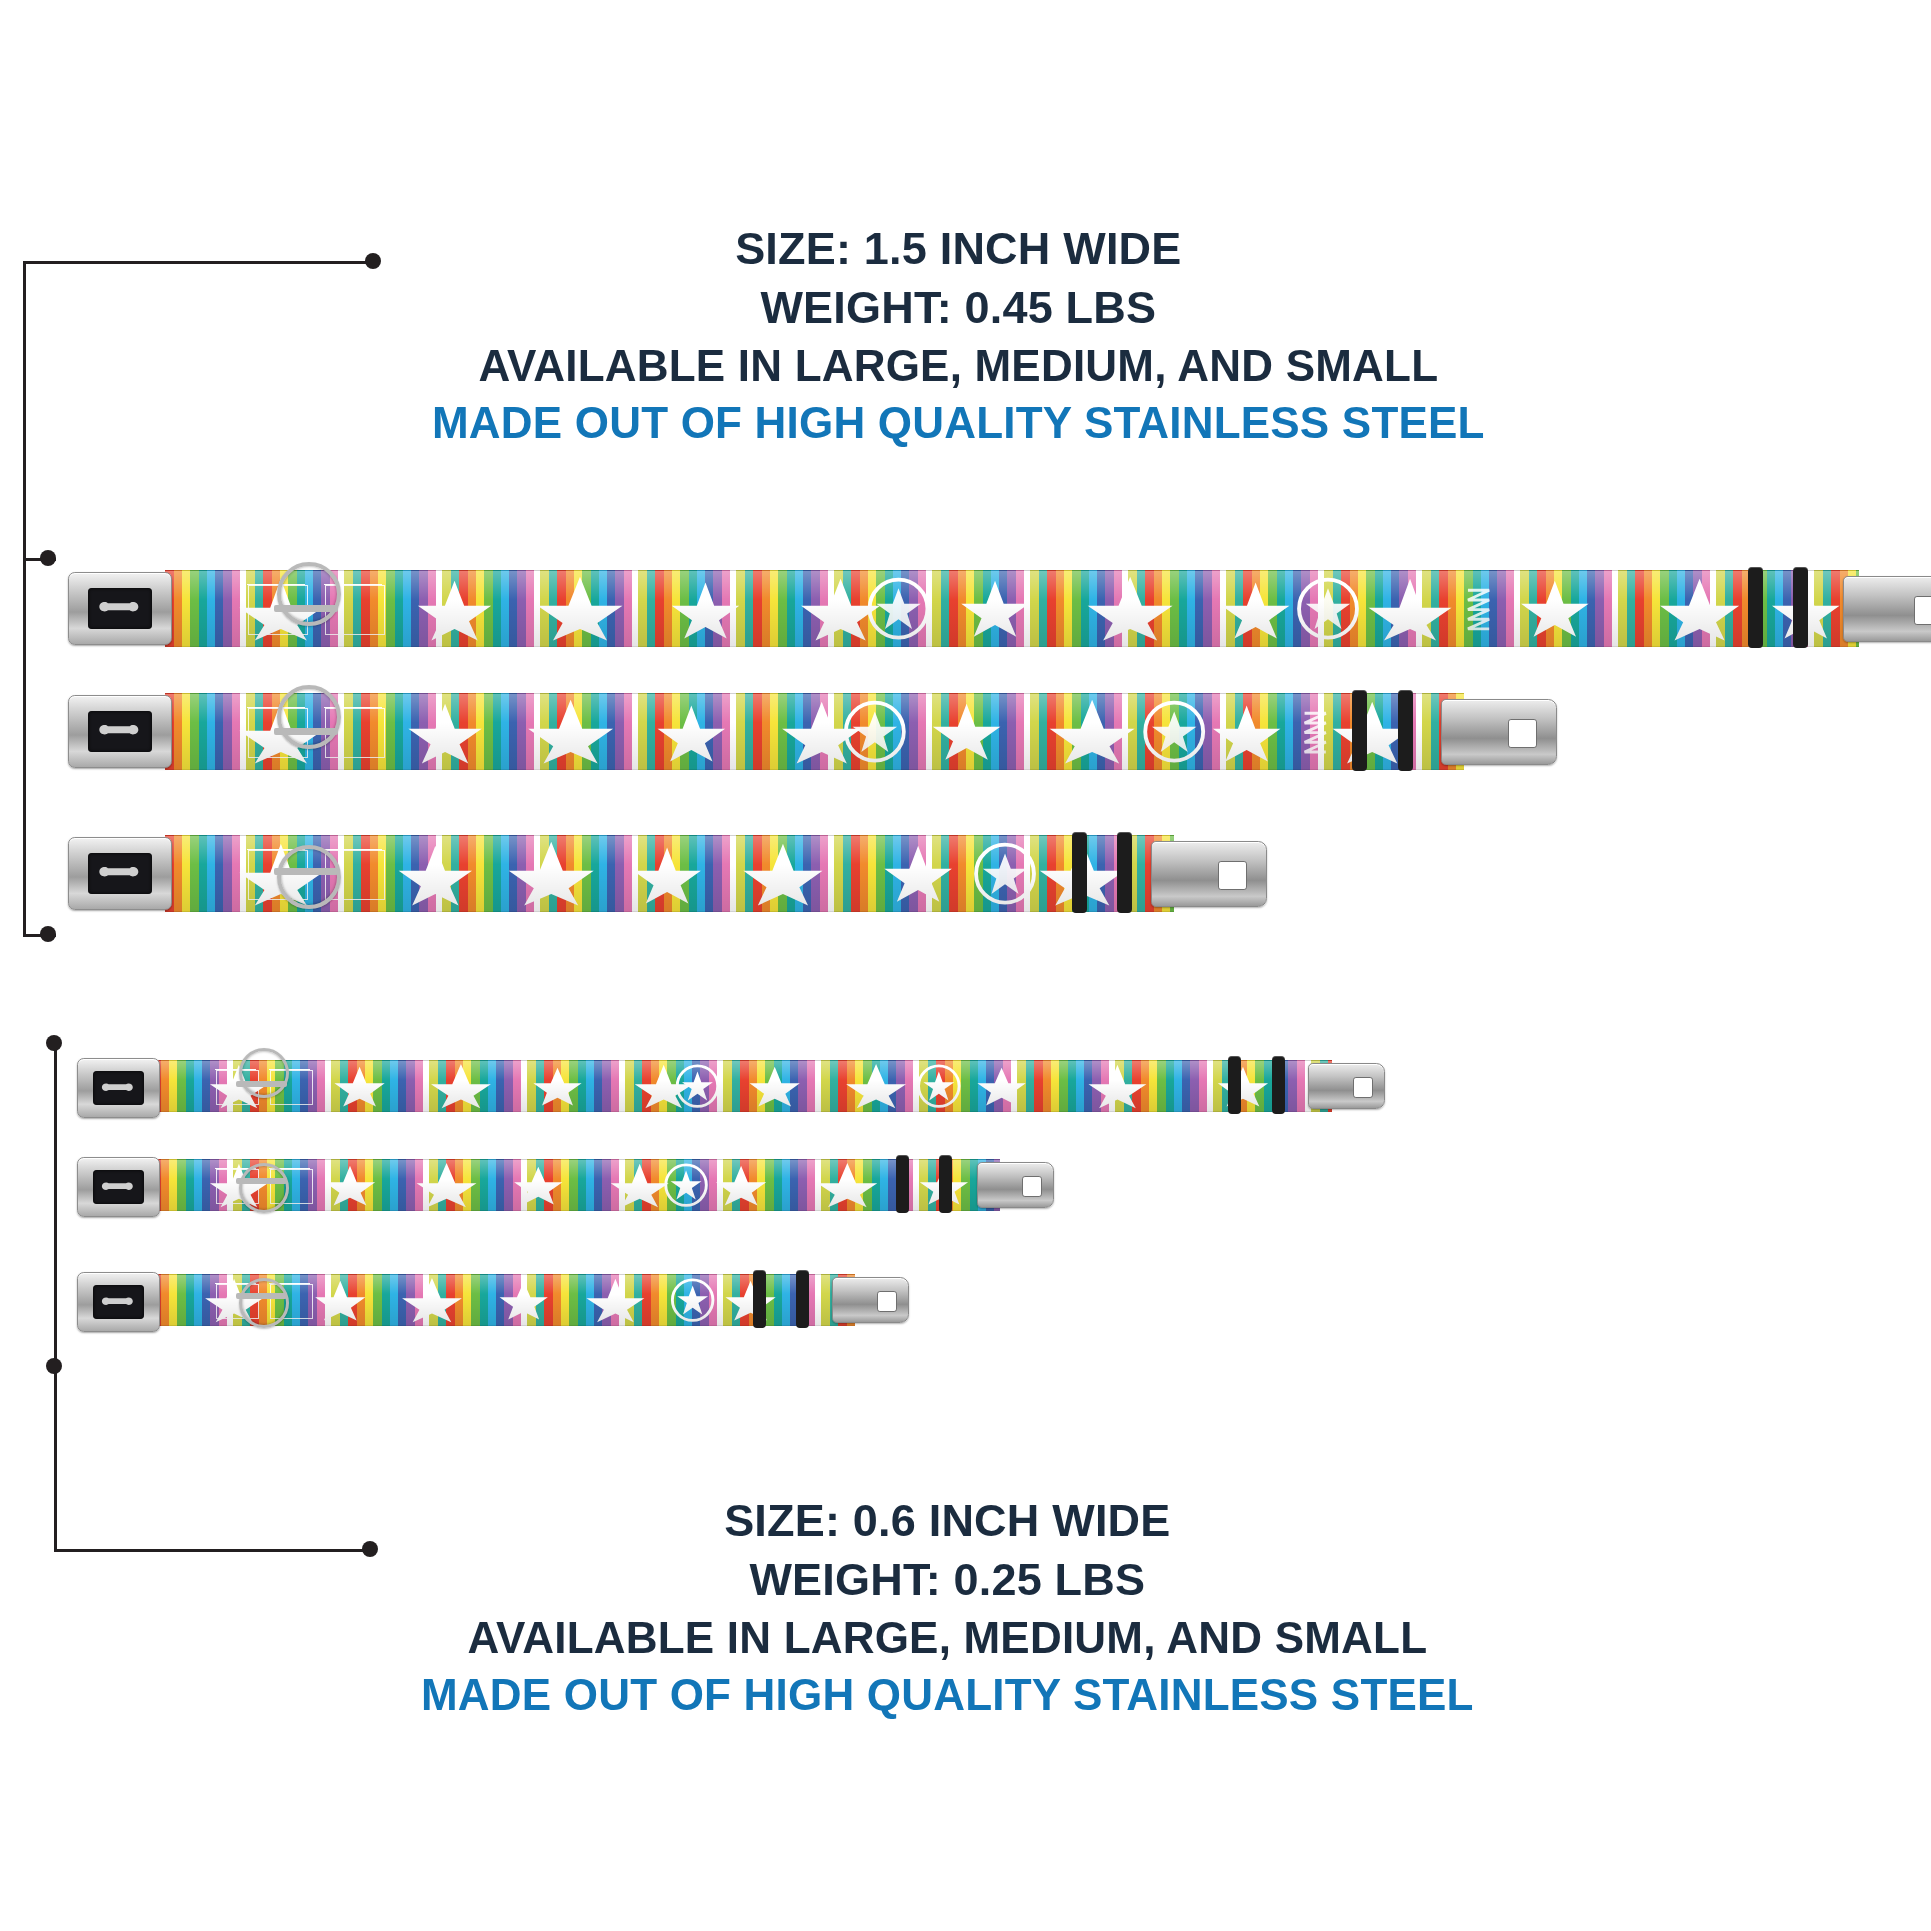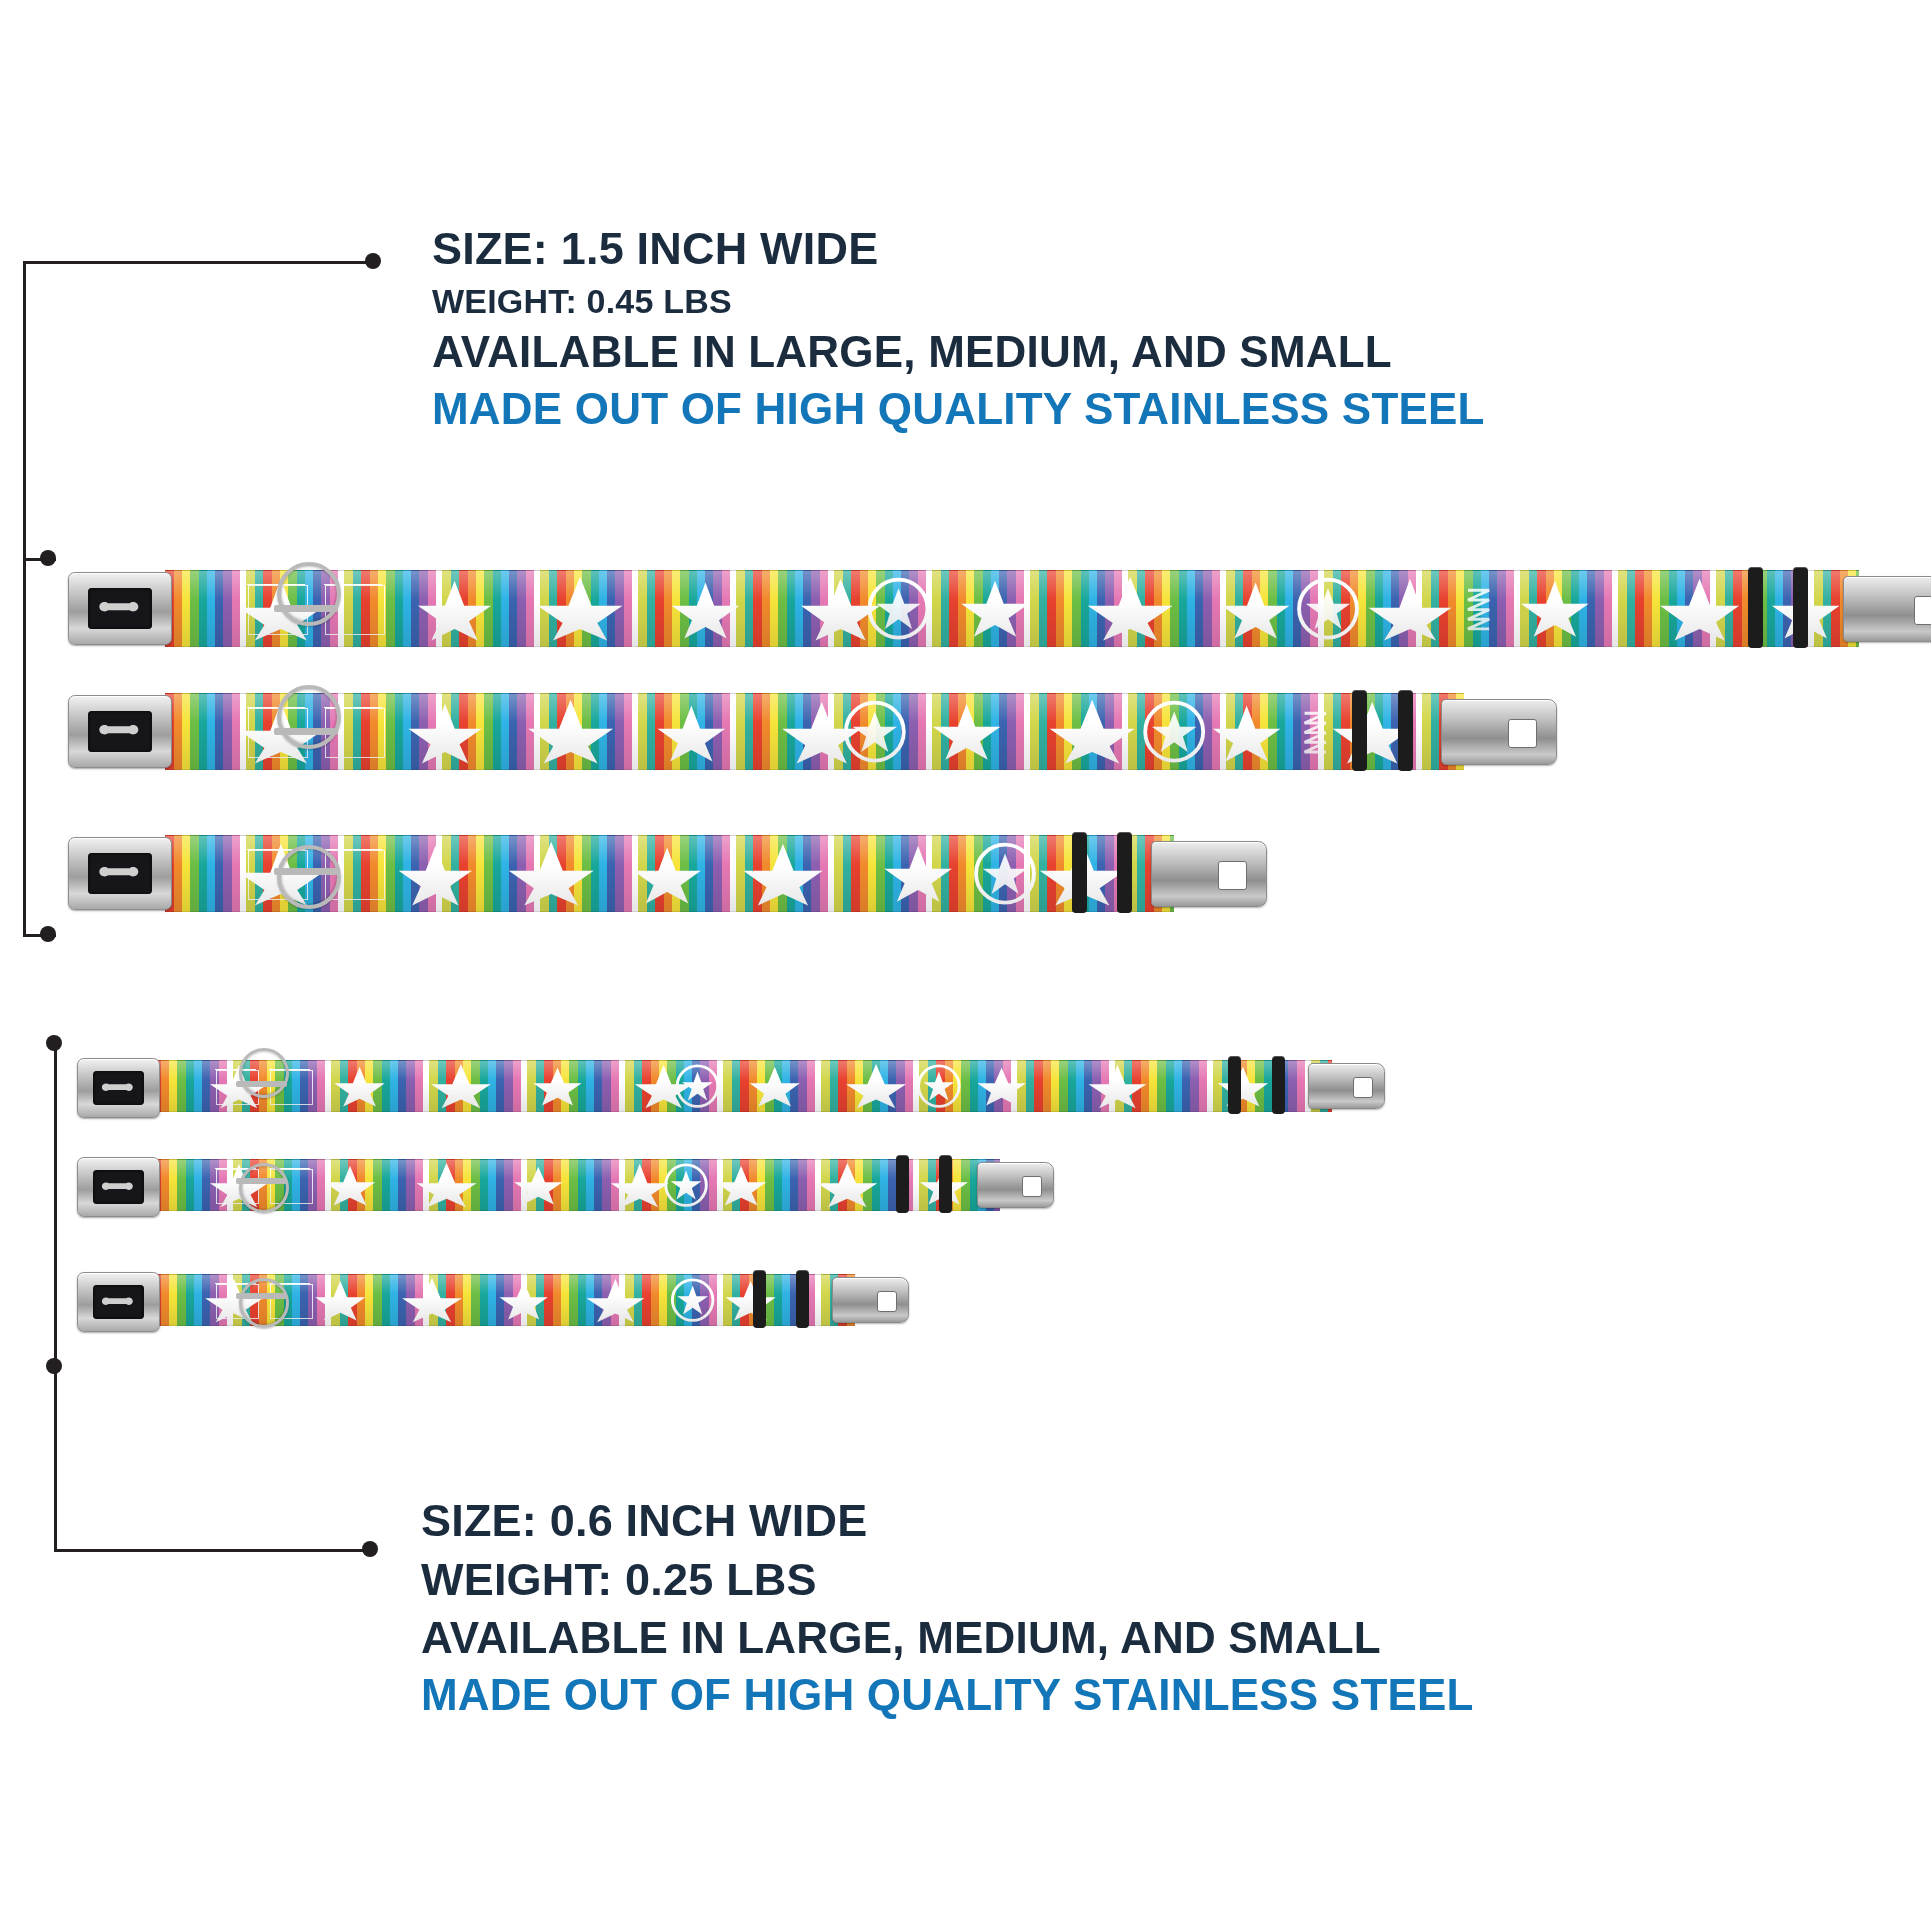--- a/index.html
+++ b/index.html
@@ -19,32 +19,33 @@
     left: 0; top: 0;
     width: 1931px;
     height: 1931px;
     background: #ffffff;
   }
 
   
   .spec-block {
     position: absolute;
     line-height: 1.30;
+    text-align: center;
   }
   .spec-line {
     font-weight: bold;
     letter-spacing: 0.2px;
     white-space: nowrap;
   }
   .spec-dark { color: #1b2c3f; }
   .spec-blue { color: #1276b8; }
 
   #spec-top { left: 432px; top: 220px; }
   #spec-top .l1 { font-size: 45px; }
-  #spec-top .l2 { font-size: 34px; }
+  #spec-top .l2 { font-size: 45px; }
   #spec-top .l3 { font-size: 44px; }
   #spec-top .l4 { font-size: 44px; }
 
   #spec-bottom { left: 421px; top: 1492px; }
   #spec-bottom .l1 { font-size: 45px; }
   #spec-bottom .l2 { font-size: 45px; }
   #spec-bottom .l3 { font-size: 44px; }
   #spec-bottom .l4 { font-size: 44px; }
 
   

